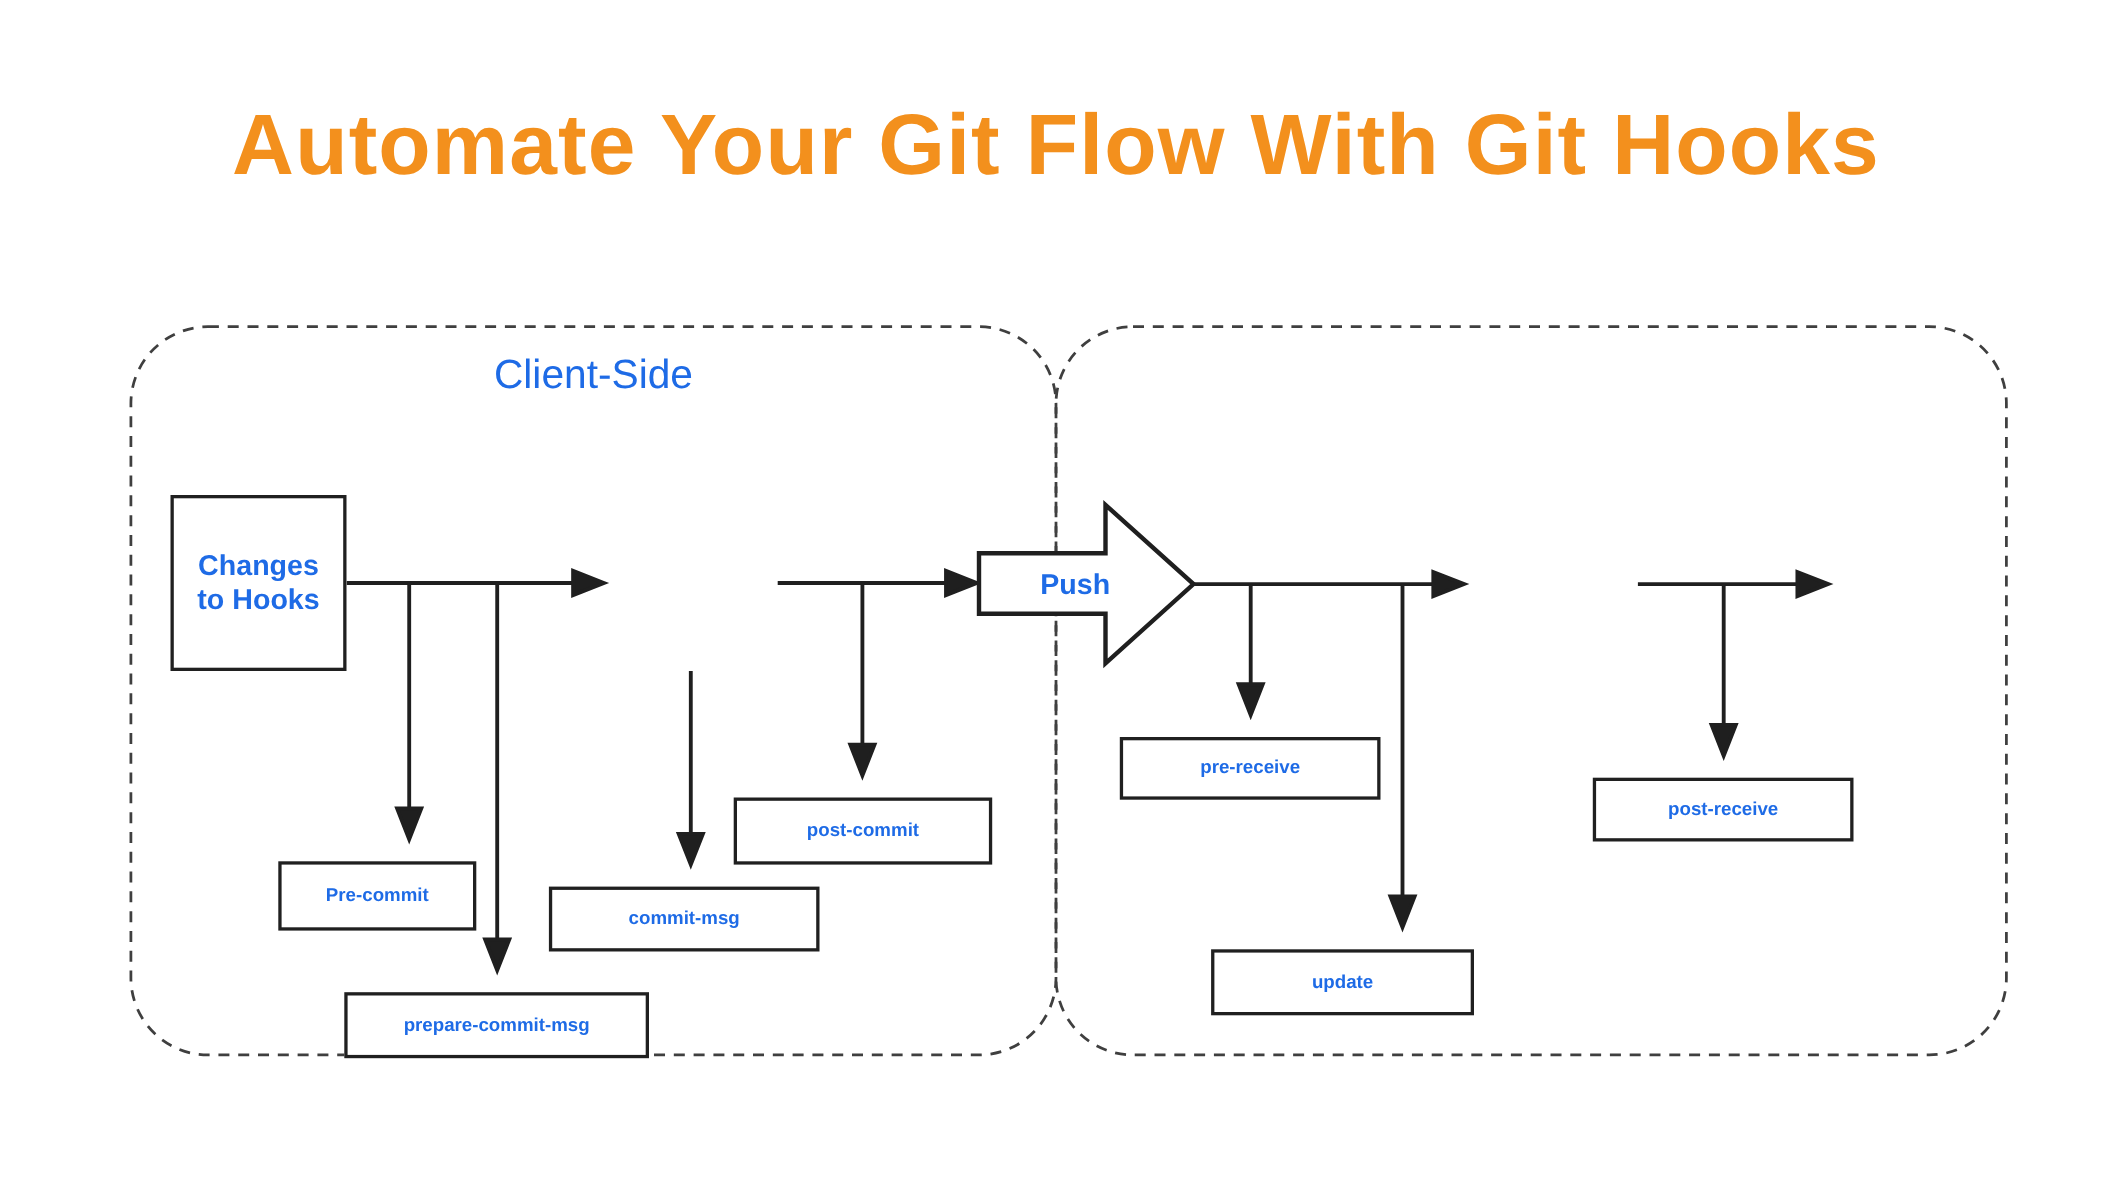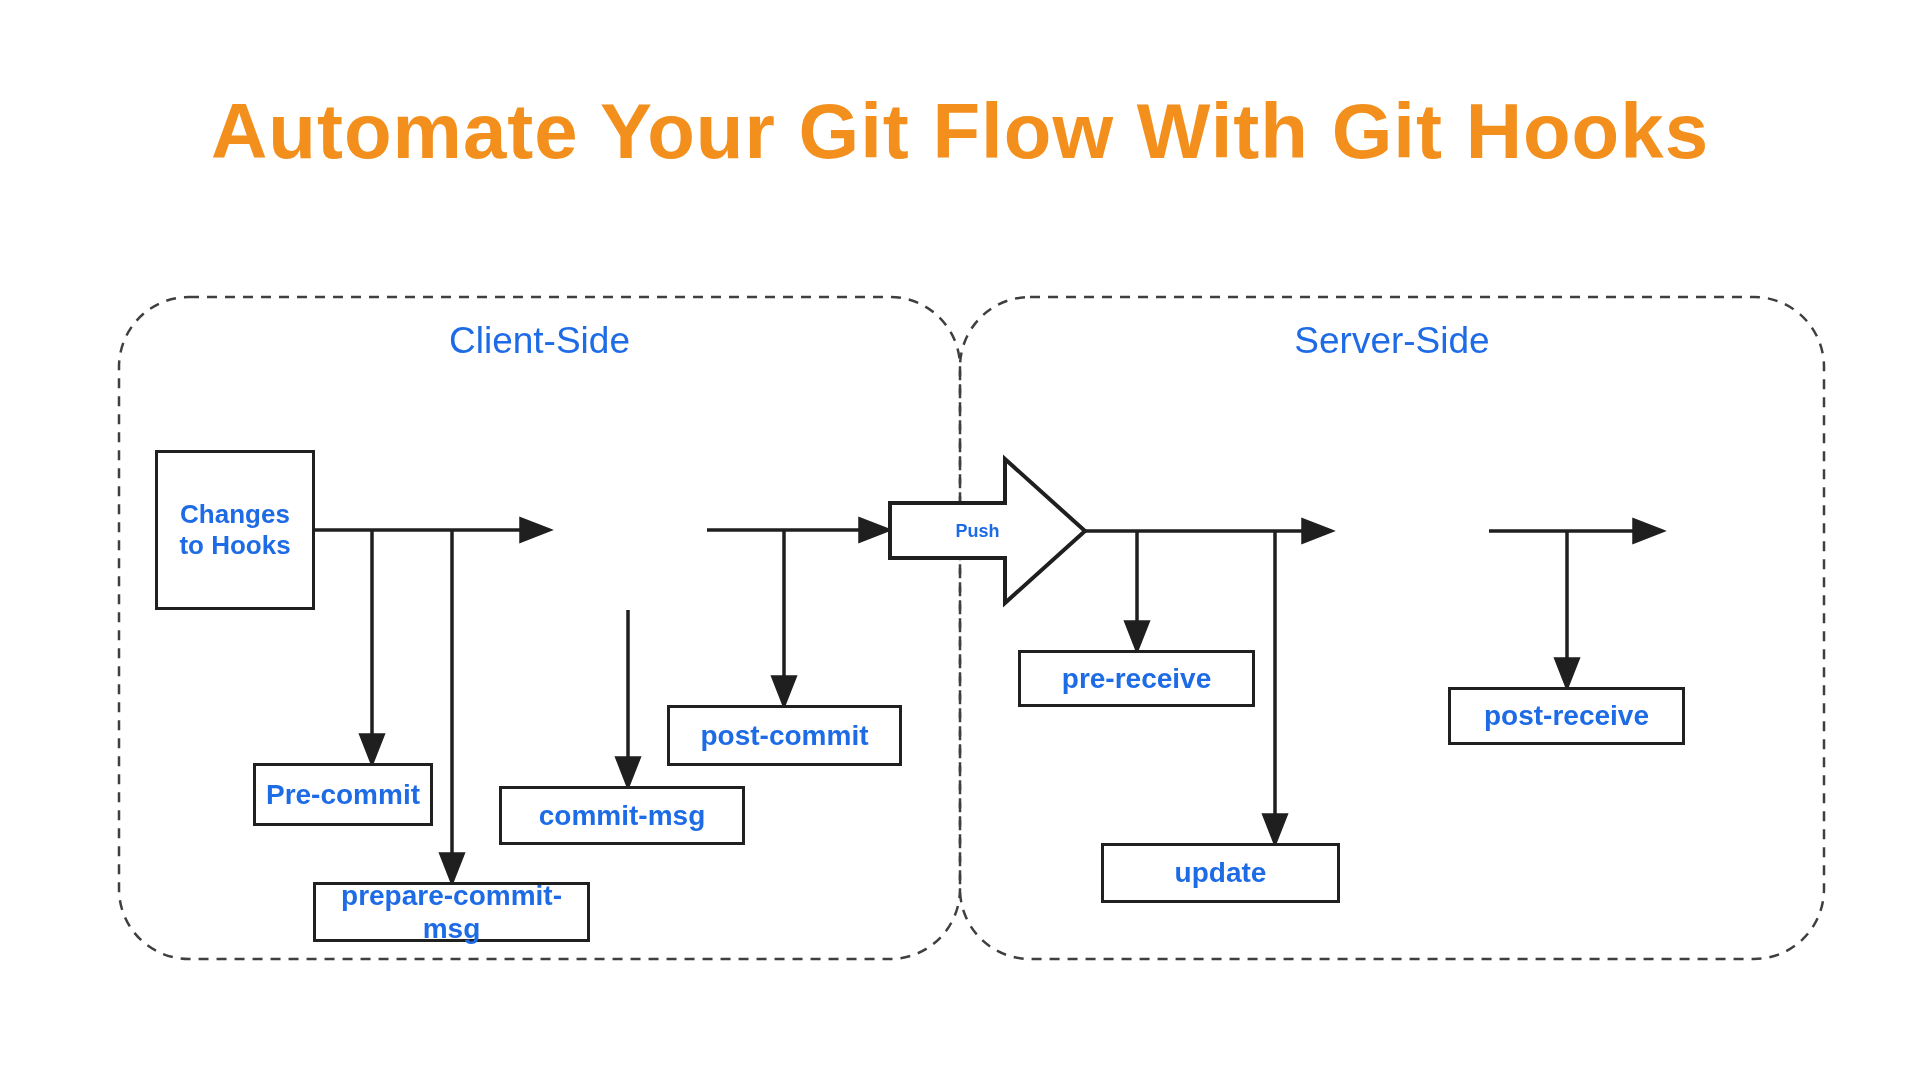--- a/index.html
+++ b/index.html
@@ -51,21 +51,21 @@
     border: 3px solid #202020;
     color: #1E6BE6;
     font-weight: bold;
     display: flex;
     align-items: center;
     justify-content: center;
     text-align: center;
     line-height: 1.18;
   }
   .node.big   { font-size: 26px; padding: 4px 8px; }
-  .node.hook  { font-size: 28px; padding: 2px 4px; }
+  .node.hook  { font-size: 17px; padding: 2px 4px; margin-top: 20px; }
 
   .node.changes       { left: 155px;  top: 450px; width: 160px; height: 160px; }
   .node.commit        { left: 549px;  top: 450px; width: 158px; height: 160px; }
   .node.repo-update   { left: 1331px; top: 452px; width: 158px; height: 157px; white-space: nowrap; }
 
   .node.pre-commit    { left: 253px;  top: 763px; width: 180px; height: 63px; }
   .node.prepare       { left: 313px;  top: 882px; width: 277px; height: 60px; }
   .node.commit-msg    { left: 499px;  top: 786px; width: 246px; height: 59px; }
   .node.post-commit   { left: 667px;  top: 705px; width: 235px; height: 61px; }
   .node.pre-receive   { left: 1018px; top: 650px; width: 237px; height: 57px; }
@@ -74,21 +74,21 @@
 
   .push-label {
     position: absolute;
     left: 890px;
     top: 504px;
     width: 175px;
     height: 54px;
     display: flex;
     align-items: center;
     justify-content: center;
-    font-size: 18px;
+    font-size: 26px;
     font-weight: bold;
     color: #1E6BE6;
   }
 </style>
 </head>
 <body>
 
 <div class="canvas">
 
   <div class="title">Automate Your Git Flow With Git Hooks</div>
@@ -132,21 +132,20 @@
 
       <line x1="1489" y1="531" x2="1636" y2="531"></line>
       <polygon points="1662,531 1634,520 1634,542"></polygon>
 
       <line x1="1567" y1="531" x2="1567" y2="661"></line>
       <polygon points="1567,687 1556,659 1578,659"></polygon>
     </g>
   </svg>
 
   <div class="group-label client">Client-Side</div>
-  <div class="group-label server">Server-Side</div>
 
   <div class="node big changes">
     <span>Changes to Hooks</span>
   </div>
 
   <div class="node hook pre-commit">
     <span>Pre-commit</span>
   </div>
   <div class="node hook prepare">
     <span>prepare-commit-msg</span>

